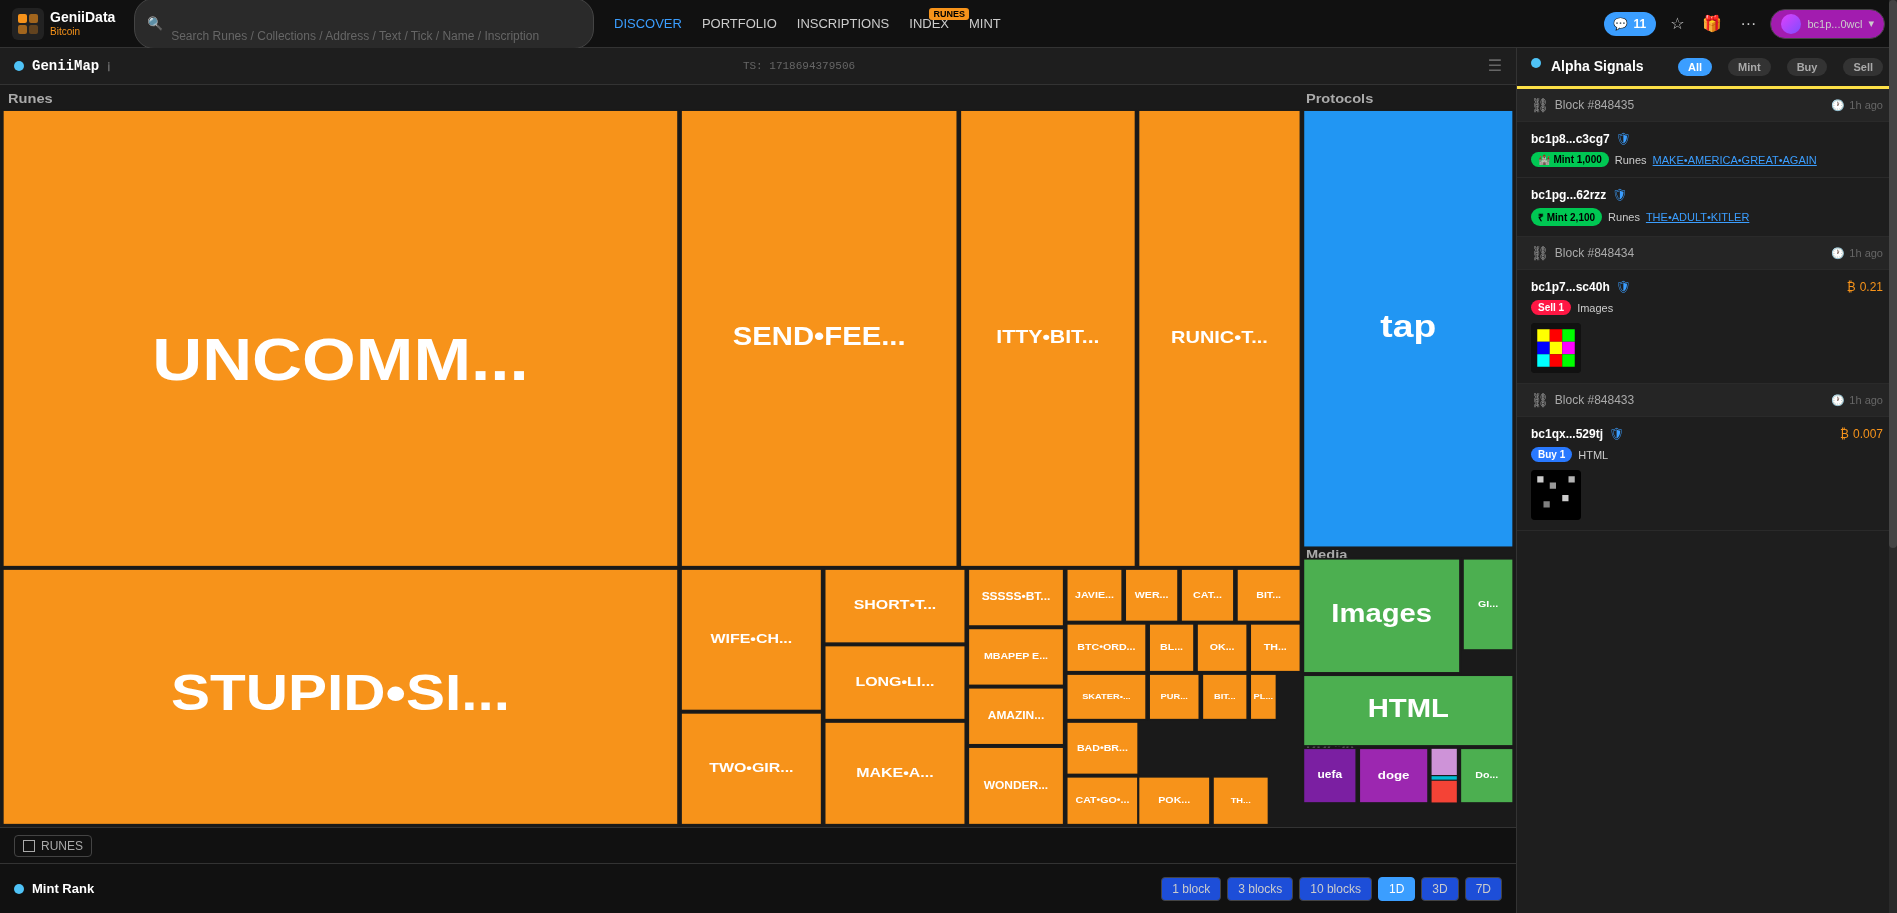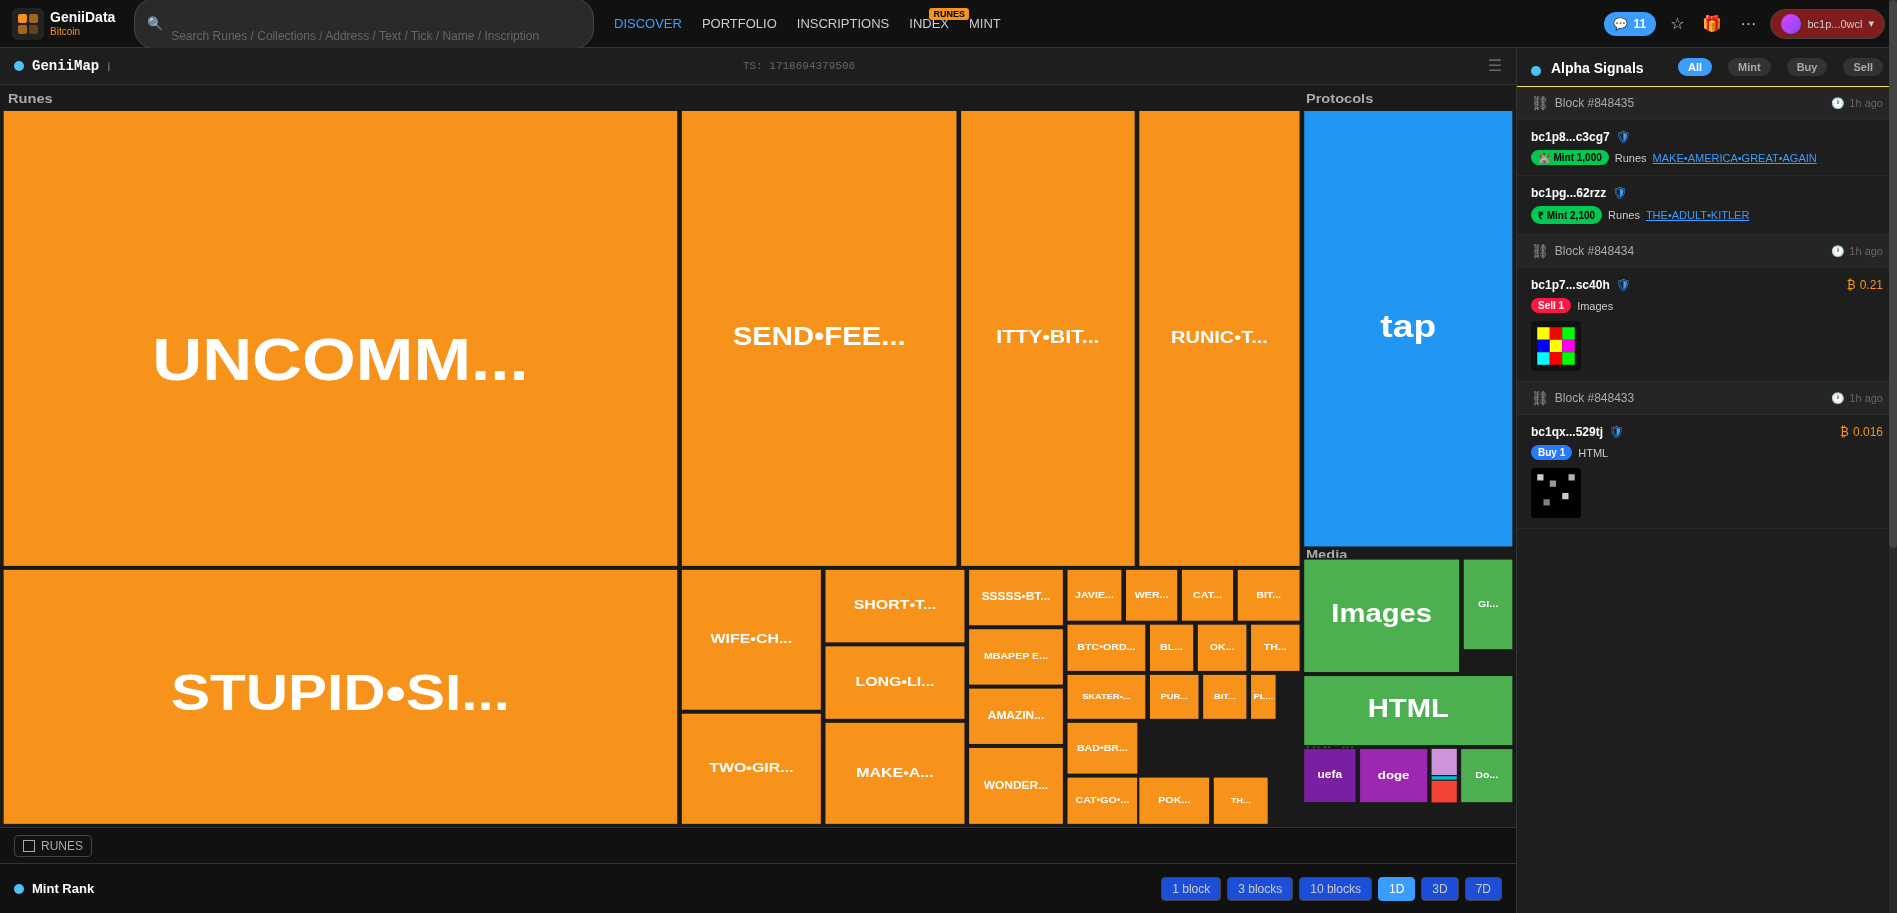--- a/index.html
+++ b/index.html
@@ -28,21 +28,21 @@
 
     .nav-links { display: flex; align-items: center; gap: 20px; margin-left: 8px; }
     .nav-link { color: #ccc; font-size: 13px; font-weight: 500; cursor: pointer; text-decoration: none; }
     .nav-link.active { color: #3b9eff; }
     .nav-link.runes-badge { position: relative; }
     .runes-tag { background: #f7931a; color: #000; font-size: 9px; font-weight: 700; padding: 1px 4px; border-radius: 3px; position: absolute; top: -8px; right: -20px; }
 
     .nav-right { display: flex; align-items: center; gap: 10px; margin-left: auto; }
     .notif-btn { background: #3b9eff; border-radius: 20px; padding: 5px 10px; display: flex; align-items: center; gap: 5px; cursor: pointer; font-size: 12px; font-weight: 600; }
     .icon-btn { background: none; border: none; color: #ccc; cursor: pointer; font-size: 16px; padding: 4px; }
-    .user-btn { background: #7f1d1d; border: 1px solid #444; border-radius: 20px; padding: 4px 10px; display: flex; align-items: center; gap: 6px; cursor: pointer; font-size: 11px; color: #ccc; }
+    .user-btn { background: #a21caf; border: 1px solid #444; border-radius: 20px; padding: 4px 10px; display: flex; align-items: center; gap: 6px; cursor: pointer; font-size: 11px; color: #ccc; }
     .user-avatar { width: 20px; height: 20px; border-radius: 50%; background: linear-gradient(135deg, #e040fb, #7c4dff); }
 
     
     .main-layout { display: flex; height: calc(913px - 48px); }
 
     
     .left-panel { flex: 1; background: #1a1a1a; border-right: 1px solid #333; display: flex; flex-direction: column; overflow: hidden; }
 
     .panel-header { display: flex; align-items: center; justify-content: space-between; padding: 8px 14px; border-bottom: 1px solid #333; background: #1e1e1e; font-family: Liberation Mono, monospace; }
     .panel-title { display: flex; align-items: center; gap: 8px; font-size: 14px; font-weight: 600; }
@@ -65,21 +65,21 @@
     .mint-rank-bar { height: 50px; background: #111; border-top: 1px solid #333; display: flex; align-items: center; justify-content: space-between; padding: 0 14px; }
     .mint-rank-left { display: flex; align-items: center; gap: 8px; font-size: 13px; font-weight: 600; }
     .mint-rank-dot { width: 10px; height: 10px; background: #4fc3f7; border-radius: 50%; }
     .block-btns { display: flex; align-items: center; gap: 6px; }
     .block-btn { background: #1d4ed8; border: 1px solid #444; border-radius: 4px; padding: 4px 10px; font-size: 12px; color: #ccc; cursor: pointer; }
     .block-btn.active { background: #3b9eff; border-color: #3b9eff; color: #fff; }
 
     
     .right-panel { width: 380px; background: #1e1e1e; display: flex; flex-direction: column; overflow: hidden; }
 
-    .alpha-header { display: flex; align-items: flex-end; gap: 10px; padding: 10px 14px; border-bottom: 1px solid #fde047; }
+    .alpha-header { display: flex; align-items: flex-start; gap: 10px; padding: 10px 14px; border-bottom: 3px solid #fde047; }
     .alpha-dot { width: 10px; height: 10px; background: #4fc3f7; border-radius: 50%; }
     .alpha-title { font-size: 14px; font-weight: 600; flex: 1; }
     .alpha-filter-btns { display: flex; gap: 16px; }
     .alpha-btn { padding: 3px 10px; border-radius: 12px; font-size: 11px; font-weight: 600; cursor: pointer; border: none; background: #333; color: #aaa; }
     .alpha-btn.active { background: #3b9eff; color: #fff; }
 
     .alpha-feed { flex: 1; overflow-y: auto; }
     .alpha-feed::-webkit-scrollbar { width: 4px; }
     .alpha-feed::-webkit-scrollbar-thumb { background: #444; border-radius: 2px; }
 
@@ -424,21 +424,21 @@
           <span>1h ago</span>
         </div>
       </div>
 
       <div class="signal-item">
         <div class="signal-top">
           <span class="signal-addr">bc1qx...529tj</span>
           <span class="verified-icon">🛡</span>
           <span class="signal-price">
             <span style="color:#f7931a;">₿</span>
-            <span>0.016</span>
+            <span>0.007</span>
           </span>
         </div>
         <div class="signal-badges">
           <span class="badge badge-buy">
             <span>Buy 1</span>
           </span>
           <span class="badge-text">HTML</span>
         </div>
         <div class="signal-image">
           <svg width="50" height="50" viewBox="0 0 8 8">

